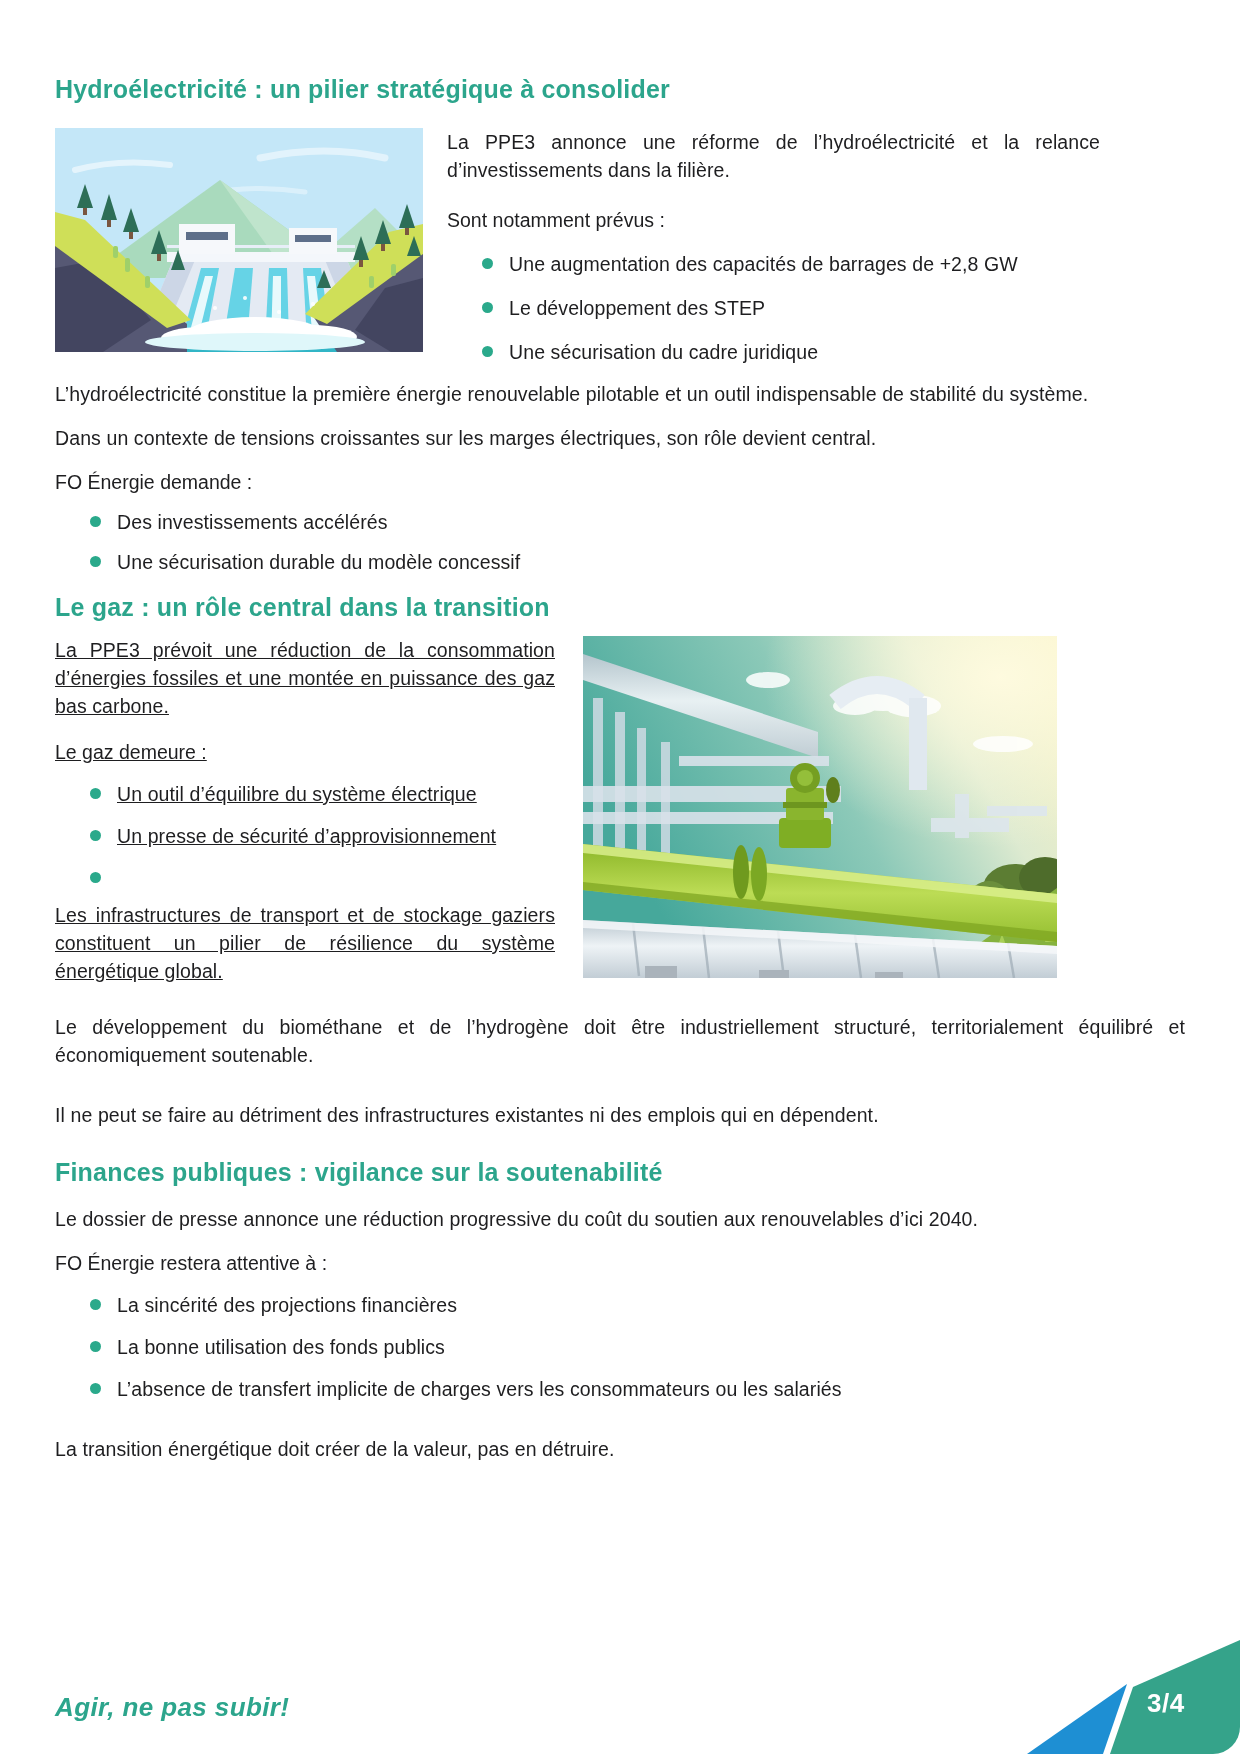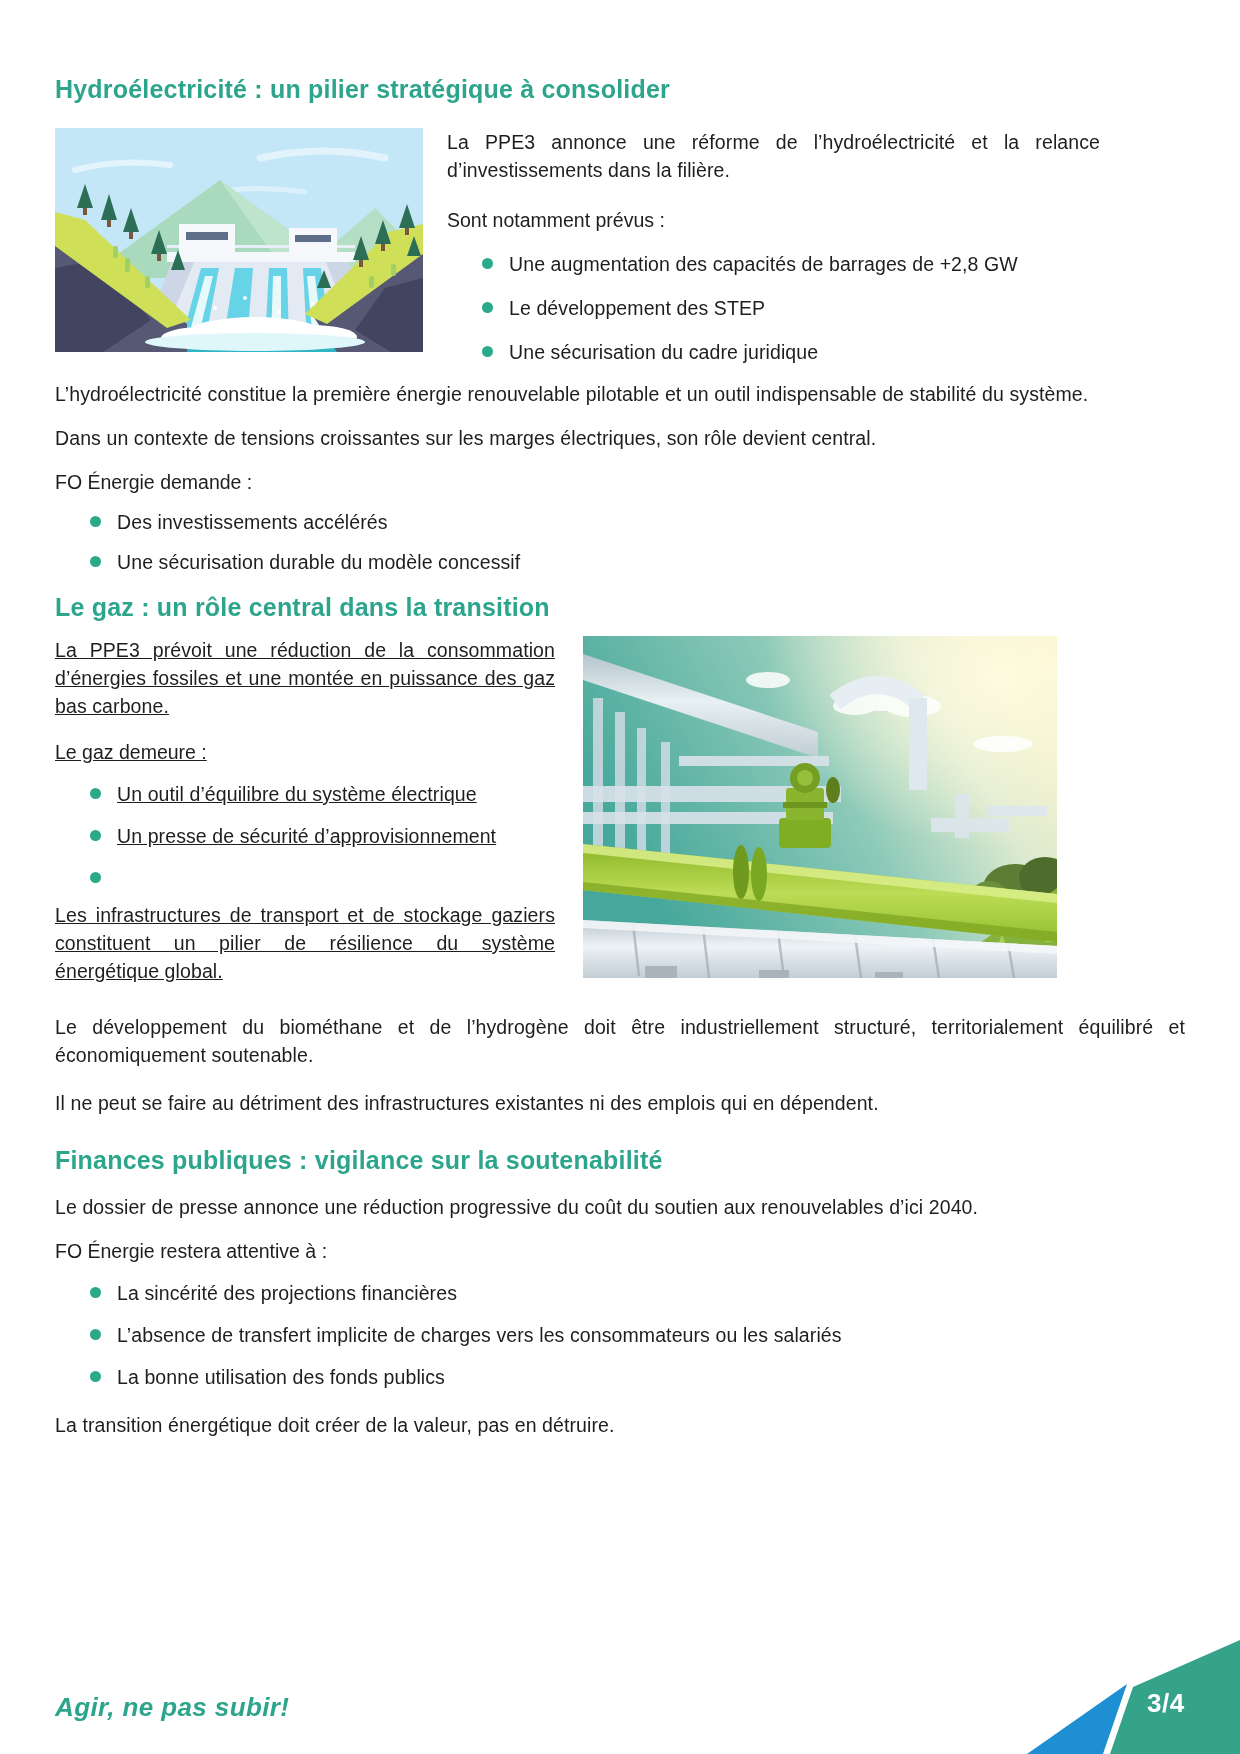--- a/index.html
+++ b/index.html
@@ -1,27 +1,27 @@
 <!DOCTYPE html>
 <html lang="fr" style="--accent: #2CA58C; --bullet: #2AA98B; --ribbon_blue: #1E8FD3; --ribbon_green: #35A38A;"><head>
 <meta charset="utf-8">
 <style>
   html,body{margin:0;padding:0;background:#ffffff;}
   .page{position:relative;width:1240px;height:1754px;background:#fff;overflow:hidden;
-        font-family:"Liberation Sans",sans-serif;color:#1e1e20;}
+        font-family:"Liberation Sans",sans-serif;color:#1e1e20;border-radius:27px;}
   .content{padding:0 55px;}
   .h{color:var(--accent,#2CA58C);font-size:25px;font-weight:700;letter-spacing:.2px;line-height:30px;}
   .para{font-size:19.5px;line-height:28px;text-align:justify;letter-spacing:.1px;margin:0;}
   .lead{font-size:19.5px;line-height:28px;margin:0;}
   .bullets{list-style:none;margin:0;padding:0;}
   .bullets li{display:flex;align-items:flex-start;padding-left:35px;}
   .dot{width:11px;height:11px;border-radius:50%;background:var(--bullet,#2AA98B);
        flex:0 0 11px;margin-top:8px;margin-right:16px;}
   .btext{flex:1;font-size:19.5px;line-height:28px;text-align:justify;letter-spacing:.1px;}
-  .mt74{margin-top:74px}.mt22{margin-top:22px}.mt20{margin-top:20px}
+  .mt74{margin-top:74px}.mt22{margin-top:22px}.mt20{margin-top:32px}
   .mt18{margin-top:18px}.mt16{margin-top:16px}.mt14{margin-top:14px}.mt12{margin-top:12px}
   .mt28{margin-top:28px}
   .row1{display:flex;gap:24px;margin-top:24px;}
   .fig-dam{flex:0 0 368px;width:368px;height:224px;}
   .row1-col{flex:1;padding-right:85px;}
   .row2{display:flex;margin-top:14px;}
   .row2-col{flex:0 0 500px;width:500px;text-decoration:underline;}
   .fig-pipe{width:474px;height:342px;margin-left:28px;}
   figure{margin:0;}
   svg{display:block;}
@@ -274,25 +274,25 @@
     <div class="h mt28">Finances publiques : vigilance sur la soutenabilité</div>
     <p class="para mt18">Le dossier de presse annonce une réduction progressive du coût du soutien aux renouvelables d’ici 2040.</p>
     <p class="lead mt16">FO Énergie restera attentive à :</p>
     <ul class="bullets">
       <li class="mt14">
         <span class="dot"></span>
         <span class="btext">La sincérité des projections financières</span>
       </li>
       <li class="mt14">
         <span class="dot"></span>
+        <span class="btext">La bonne utilisation des fonds publics</span>
+      </li>
+      <li class="mt14">
+        <span class="dot"></span>
         <span class="btext">L’absence de transfert implicite de charges vers les consommateurs ou les salariés</span>
-      </li>
-      <li class="mt14">
-        <span class="dot"></span>
-        <span class="btext">La bonne utilisation des fonds publics</span>
       </li>
     </ul>
     <p class="para mt20">La transition énergétique doit créer de la valeur, pas en détruire.</p>
   </div>
 
   <div class="slogan">Agir, ne pas subir!</div>
 
   <svg class="corner" viewBox="0 0 240 120">
     <polygon points="127,50 27,120 103,120" fill="var(--ribbon_blue,#1E8FD3)"></polygon>
     <polygon points="133,53 240,6 240,120 110,120" fill="var(--ribbon_green,#35A38A)"></polygon>

